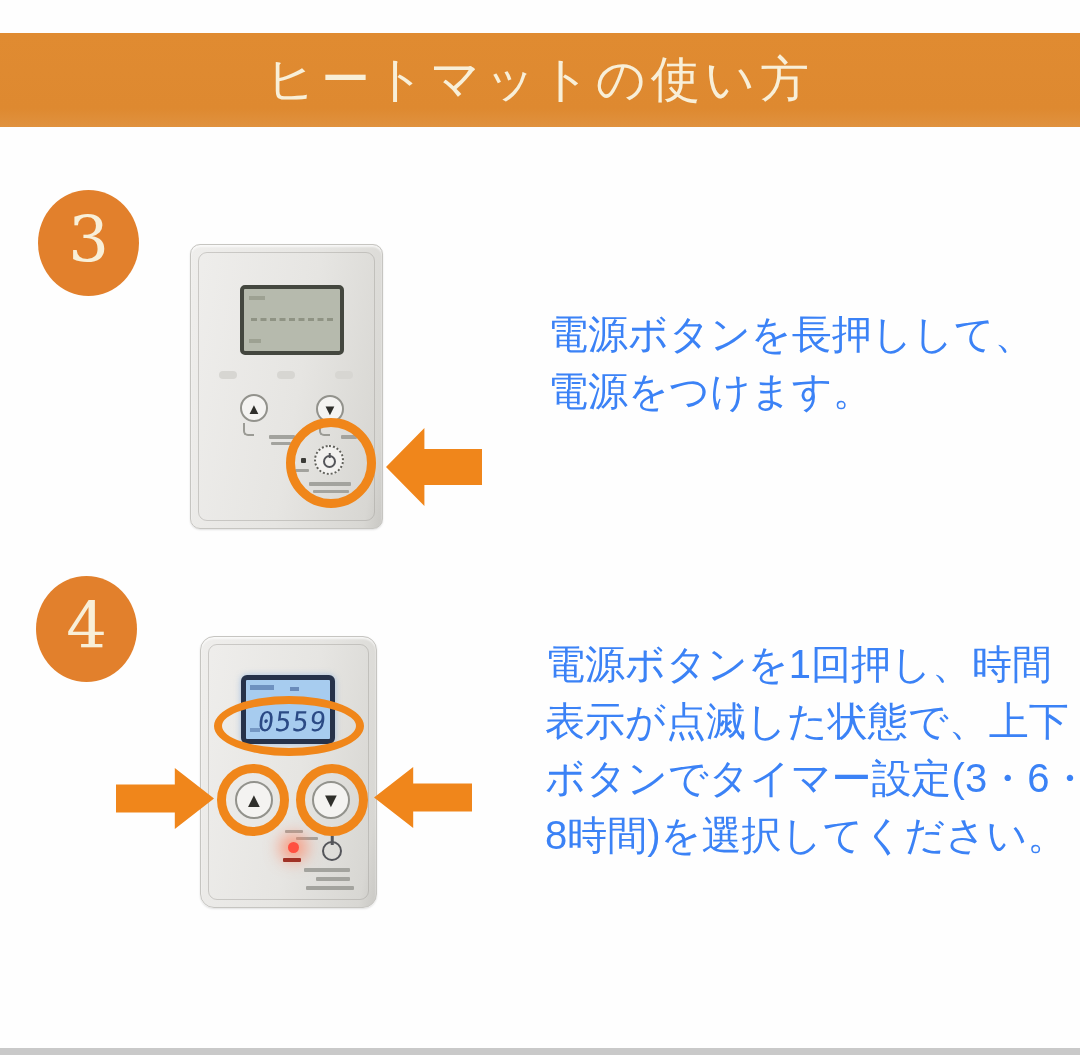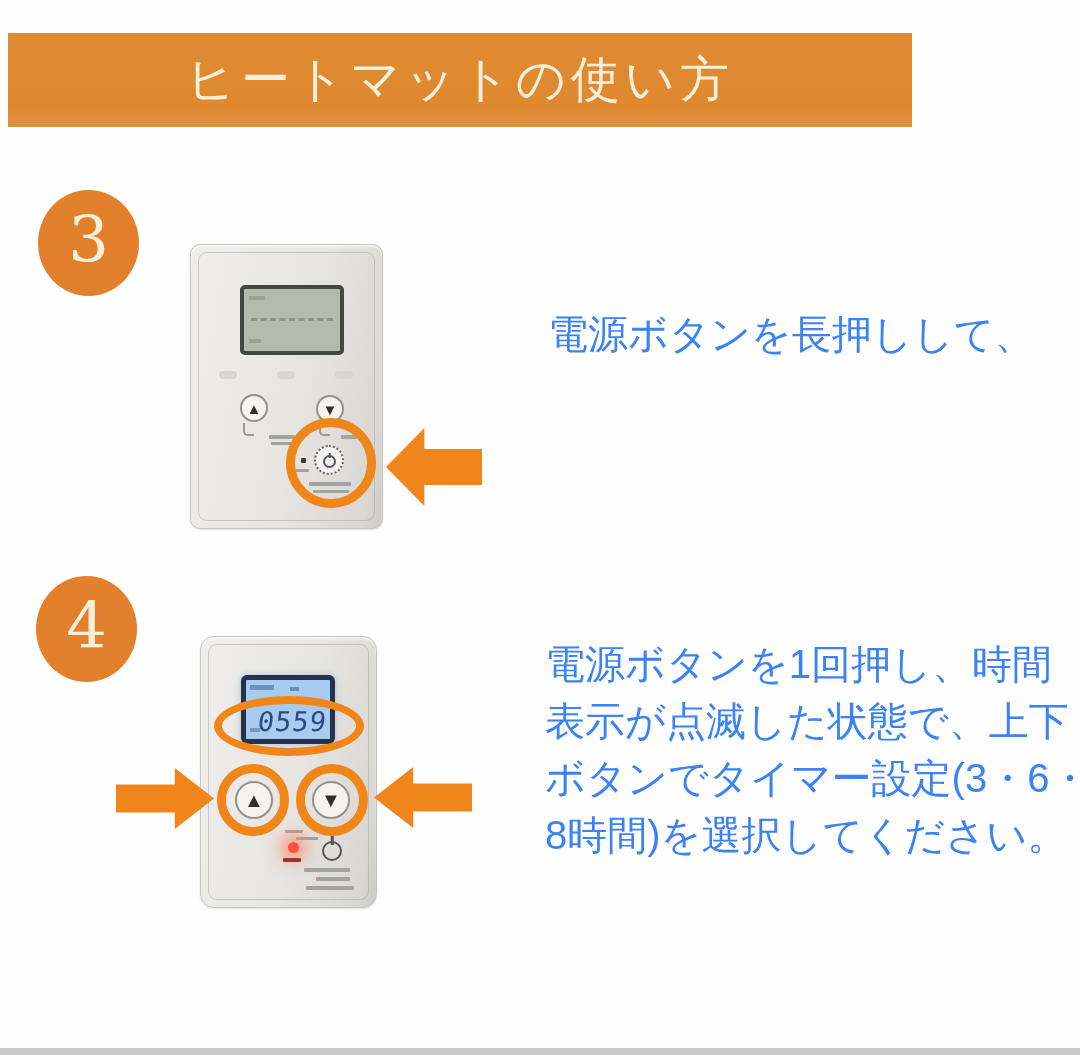--- a/index.html
+++ b/index.html
@@ -4,23 +4,23 @@
 <style>
   * { margin:0; padding:0; box-sizing:border-box; }
   html,body { background:#ffffff; }
   #stage {
     position:relative; width:1080px; height:1055px;
     background:#fefefe; overflow:hidden;
     font-family:"Liberation Sans","DejaVu Sans",sans-serif;
   }
   
   .banner {
-    position:absolute; left:0; top:33px; width:904px; height:94px;
+    position:absolute; left:0; top:33px; width:1080px; height:94px;
     background:linear-gradient(#e08b31,#de8930 80%,#e0923f);
-    display:flex; align-items:center; justify-content:center;margin-left:8px;
+    display:flex; align-items:center; justify-content:center;
   }
   .banner-title {
     font-family:"DejaVu Serif","Liberation Serif",serif;
     font-size:49px; letter-spacing:5px; color:#f8efd8; font-weight:500;
   }
   
   .badge {
     position:absolute; width:101px; height:106px; border-radius:50%;
     background:#e2802c; display:flex; align-items:center; justify-content:center;
   }
@@ -155,20 +155,21 @@
     <div class="microbar" style="left:118px; top:237px; width:42px; height:4px;"></div>
     <div class="microbar" style="left:122px; top:245px; width:36px; height:3px;"></div>
   </div>
 
   <div class="oring" style="left:286px; top:418px; width:90px; height:90px;"></div>
 
   <div class="arrow left" style="left:386px; top:428px; width:96px; height:78px;"></div>
 
   <div class="instr" id="instr3">
     <div>電源ボタンを長押しして、</div>
+    <div>電源をつけます。</div>
   </div>
 
   <div class="badge" id="badge4">
     <div class="badge-num">4</div>
   </div>
 
   <div class="remote" id="remote4">
     <div class="remote-seam"></div>
 
     <div class="lcd-blue">

